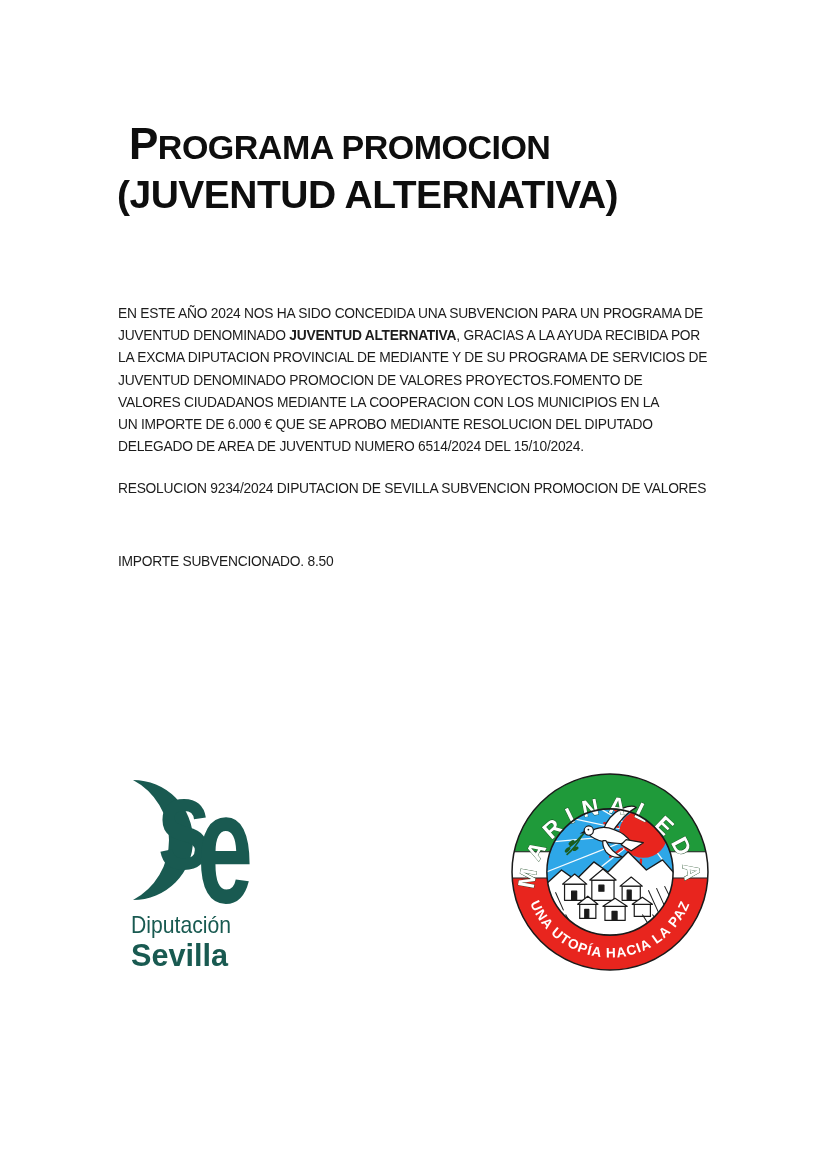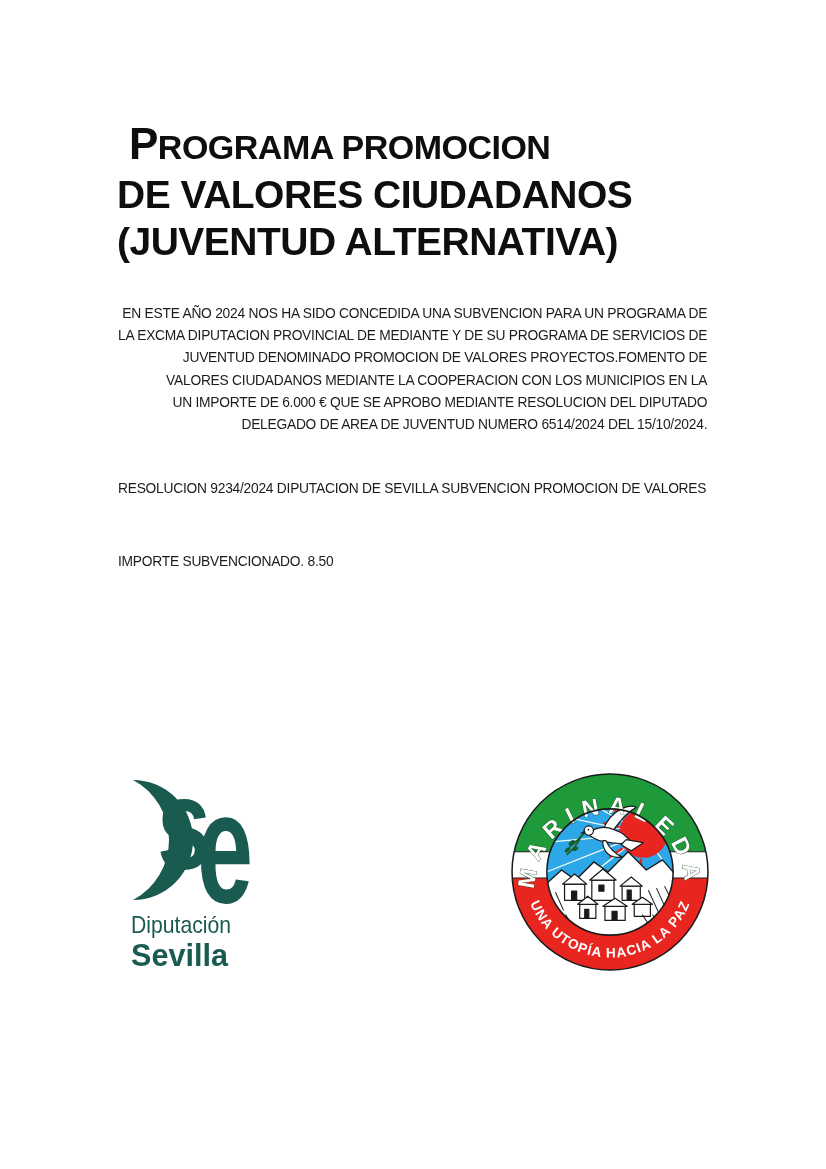--- a/index.html
+++ b/index.html
@@ -8,43 +8,43 @@
     font-family:"Liberation Sans", sans-serif; overflow:hidden;
   }
   
   .title{position:absolute; left:117px; top:120px; color:#0e0e0e; font-weight:700;}
   .title-line{font-size:39px; line-height:47px; letter-spacing:-0.5px; white-space:pre;}
   .title-line.first{padding-left:12px;}
   .title-initial{font-size:44px;}
   .title-smallcaps{font-size:34px;}
   
   .para{position:absolute; left:118px; color:#1c1c1c;}
-  .p-line{font-size:13.8px; line-height:22.2px; letter-spacing:-0.25px; white-space:pre;text-align:right;}
+  .p-line{font-size:13.8px; line-height:22.2px; letter-spacing:-0.25px; white-space:pre;}
   .p-line b{font-weight:700;}
   #para1{top:303px;}
   #para2{top:478px;}
   #para3{top:551px;}
   
   .logo-sevilla{position:absolute; left:129px; top:778px;}
   .logo-marinaleda{position:absolute; left:509px; top:771px;}
   svg text{font-family:"Liberation Sans", sans-serif;}
 </style>
 </head>
 <body>
 
 <div class="page">
 
   <div class="title">
     <div class="title-line first"><span class="title-initial">P</span><span class="title-smallcaps">ROGRAMA PROMOCION</span></div>
-    <div class="title-line">DE VALORES CIUDADANOS</div>
     <div class="title-line">(JUVENTUD ALTERNATIVA)</div>
   </div>
 
   <div class="para" id="para1">
     <div class="p-line">EN ESTE AÑO 2024 NOS HA SIDO CONCEDIDA UNA SUBVENCION PARA UN PROGRAMA DE</div>
+    <div class="p-line"><span>JUVENTUD DENOMINADO </span><b>JUVENTUD ALTERNATIVA</b><span>, GRACIAS A LA AYUDA RECIBIDA POR</span></div>
     <div class="p-line">LA EXCMA DIPUTACION PROVINCIAL DE MEDIANTE Y DE SU PROGRAMA DE SERVICIOS DE</div>
     <div class="p-line">JUVENTUD DENOMINADO PROMOCION DE VALORES PROYECTOS.FOMENTO DE</div>
     <div class="p-line">VALORES CIUDADANOS MEDIANTE LA COOPERACION CON LOS MUNICIPIOS EN LA</div>
     <div class="p-line">UN IMPORTE DE 6.000 € QUE SE APROBO MEDIANTE RESOLUCION DEL DIPUTADO</div>
     <div class="p-line">DELEGADO DE AREA DE JUVENTUD NUMERO 6514/2024 DEL 15/10/2024.</div>
   </div>
 
   <div class="para" id="para2">
     <div class="p-line">RESOLUCION 9234/2024 DIPUTACION DE SEVILLA SUBVENCION PROMOCION DE VALORES</div>
   </div>

